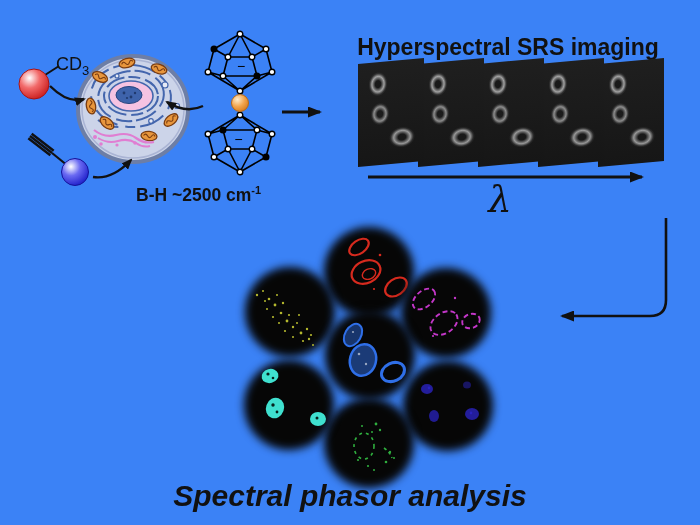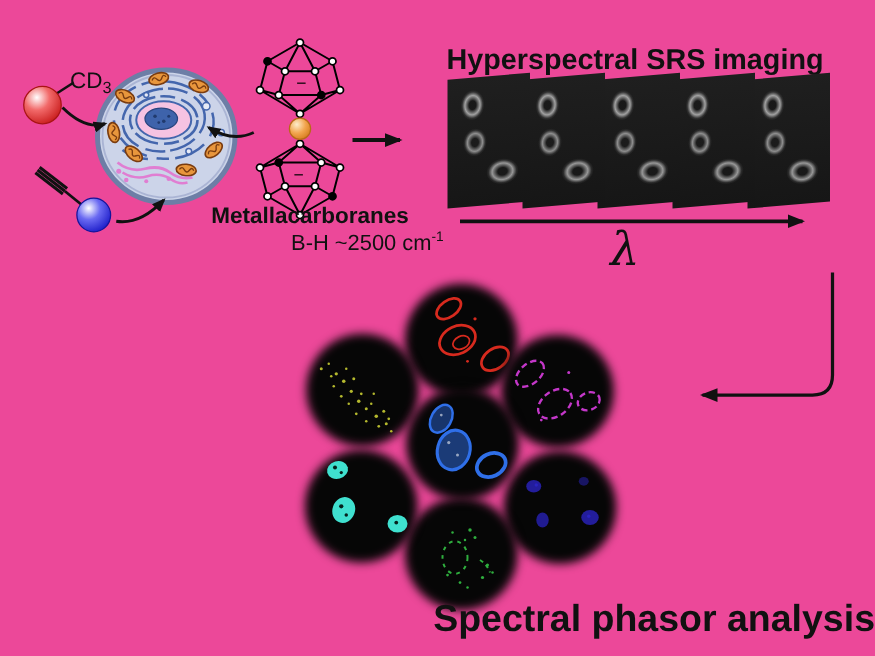--- a/index.html
+++ b/index.html
@@ -1,28 +1,28 @@
 <!DOCTYPE html>
 <html><head>
 <meta charset="utf-8">
 <style>
   html,body{margin:0;padding:0;background:#fff;}
-  .canvas{position:relative;width:700px;height:525px;background:#ec4899;overflow:hidden;
+  .canvas{position:relative;width:700px;height:525px;background:#3b82f6;overflow:hidden;
           font-family:"Liberation Sans",sans-serif;color:#111;}
   .abs{position:absolute;}
   
   .label-cd3{left:56px;top:54px;font-size:18px;}
   .label-cd3 sub{font-size:13px;}
   .label-metalla{left:152px;top:162px;width:192px;text-align:center;font-weight:bold;font-size:18px;}
-  .label-bh{left:155px;top:184px;width:200px;text-align:right;font-size:17.5px;}
+  .label-bh{left:136px;top:184px;width:200px;text-align:left;font-size:17.5px;font-weight:bold;}
   .label-bh sup{font-size:11px;}
   .srs-title{left:356px;top:34px;width:304px;text-align:center;font-weight:bold;font-size:23px;}
   .lambda-label{left:465px;top:178px;width:70px;text-align:center;font-size:37px;
                 font-family:"DejaVu Serif",serif;font-style:italic;}
-  .phasor-title{left:0;top:479px;width:700px;text-align:right;font-weight:bold;font-size:30px;}
+  .phasor-title{left:0;top:479px;width:700px;text-align:center;font-weight:bold;font-size:30px;font-style:italic;}
   
   .frame{position:absolute;top:61px;width:66px;height:103px;transform:skewY(-5deg);
     background:
       radial-gradient(ellipse 11px 14px at 20px 22px, rgba(25,25,25,.9) 25%, rgba(205,205,205,.75) 55%, rgba(110,110,110,.25) 75%, transparent 86%),
       radial-gradient(ellipse 11px 13px at 22px 52px, rgba(28,28,28,.9) 25%, rgba(190,190,190,.7) 55%, rgba(105,105,105,.22) 75%, transparent 86%),
       radial-gradient(ellipse 15px 12px at 44px 77px, rgba(25,25,25,.9) 25%, rgba(200,200,200,.72) 55%, rgba(110,110,110,.22) 75%, transparent 86%),
       linear-gradient(#1f1f1f,#161616);}
   .f1{left:358px;z-index:5}.f2{left:418px;z-index:4}.f3{left:478px;z-index:3}
   .f4{left:538px;z-index:2}.f5{left:598px;z-index:1}
   
@@ -153,21 +153,20 @@
     </g>
 
     <g fill="none" stroke="#111" stroke-width="2.4">
       <path d="M50,86 Q68,104 84,99" marker-end="url(#mA)"></path>
       <path d="M203,106 Q186,114 167,102" marker-end="url(#mA)"></path>
       <path d="M93,177 Q112,180 131,160" marker-end="url(#mA)"></path>
     </g>
   </svg>
 
   <div class="abs label-cd3"><span>CD</span><sub>3</sub></div>
-  <div class="abs label-metalla">Metallacarboranes</div>
   <div class="abs label-bh"><span>B-H ~2500 cm</span><sup>-1</sup></div>
 
   <div class="abs srs-title">Hyperspectral SRS imaging</div>
   <div>
     <div class="frame f1"></div>
     <div class="frame f2"></div>
     <div class="frame f3"></div>
     <div class="frame f4"></div>
     <div class="frame f5"></div>
   </div>

